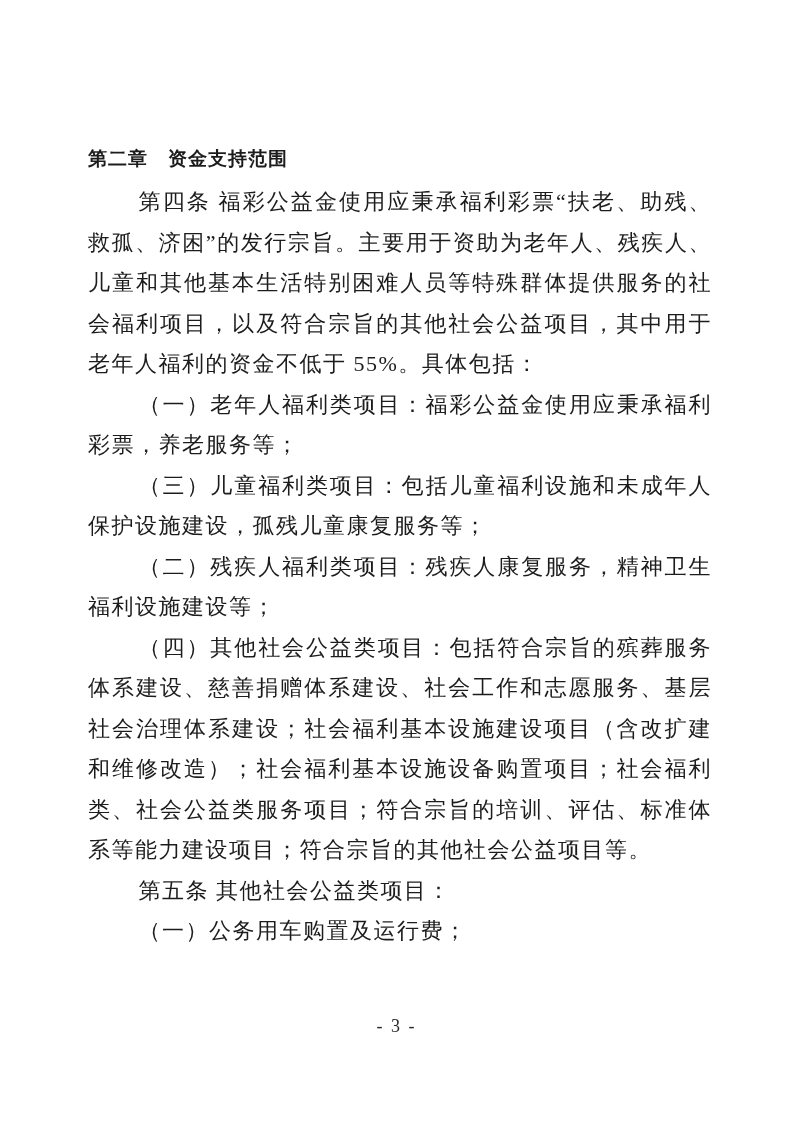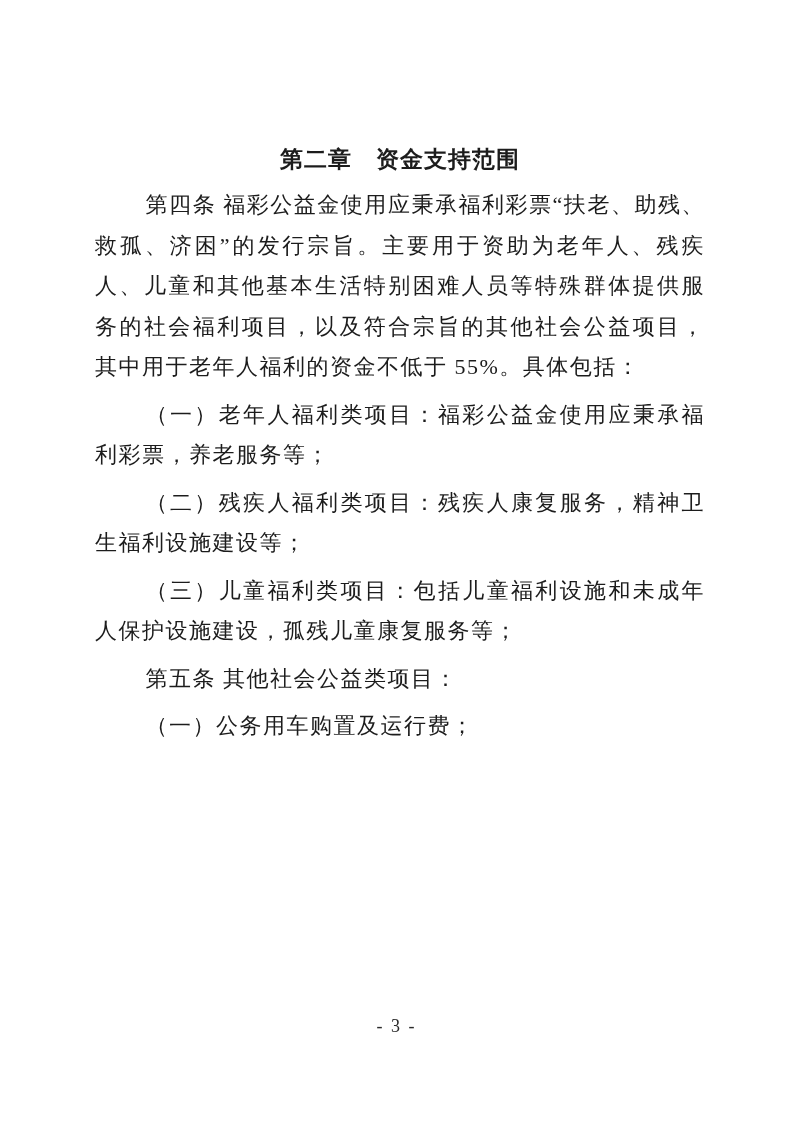--- a/index.html
+++ b/index.html
@@ -19,33 +19,32 @@
   }
   .content {
     position: absolute;
     left: 88px;
     top: 140px;
     width: 624px;
   }
   .chapter-title {
     font-family: "Liberation Sans", "DejaVu Sans", sans-serif;
     font-weight: 700;
-    font-size: 23px;
+    font-size: 19px;
     line-height: 38px;
-    text-align: center;
     letter-spacing: 1px;
     margin: 0 0 4px 0;
     white-space: pre-wrap;
   }
   .body-text p {
     font-family: "Liberation Serif", "DejaVu Serif", serif;
     font-size: 22px;
     line-height: 40.5px;
     letter-spacing: 1.5px;
-    margin: 7px;
+    margin: 0;
     text-align: justify;
     text-justify: inter-ideograph;
     text-indent: 2.3em;
   }
   .page-number {
     position: absolute;
     left: 0;
     right: 0;
     top: 1016px;
     text-align: center;
@@ -58,20 +57,21 @@
 </style>
 </head>
 <body>
 
 <div class="page">
   <div class="content">
     <h1 class="chapter-title">第二章　资金支持范围</h1>
     <div class="body-text">
       <p>第四条 福彩公益金使用应秉承福利彩票“扶老、助残、救孤、济困”的发行宗旨。主要用于资助为老年人、残疾人、儿童和其他基本生活特别困难人员等特殊群体提供服务的社会福利项目，以及符合宗旨的其他社会公益项目，其中用于老年人福利的资金不低于 55%。具体包括：</p>
       <p>（一）老年人福利类项目：福彩公益金使用应秉承福利彩票，养老服务等；</p>
+      <p>（三）儿童福利类项目：包括儿童福利设施和未成年人保护设施建设，孤残儿童康复服务等；</p>
       <p>（二）残疾人福利类项目：残疾人康复服务，精神卫生福利设施建设等；</p>
-      <p>（三）儿童福利类项目：包括儿童福利设施和未成年人保护设施建设，孤残儿童康复服务等；</p>
+      <p>（四）其他社会公益类项目：包括符合宗旨的殡葬服务体系建设、慈善捐赠体系建设、社会工作和志愿服务、基层社会治理体系建设；社会福利基本设施建设项目（含改扩建和维修改造）；社会福利基本设施设备购置项目；社会福利类、社会公益类服务项目；符合宗旨的培训、评估、标准体系等能力建设项目；符合宗旨的其他社会公益项目等。</p>
       <p>第五条 其他社会公益类项目：</p>
       <p>（一）公务用车购置及运行费；</p>
     </div>
   </div>
   <div class="page-number">- 3 -</div>
 </div>
 
 </body></html>

